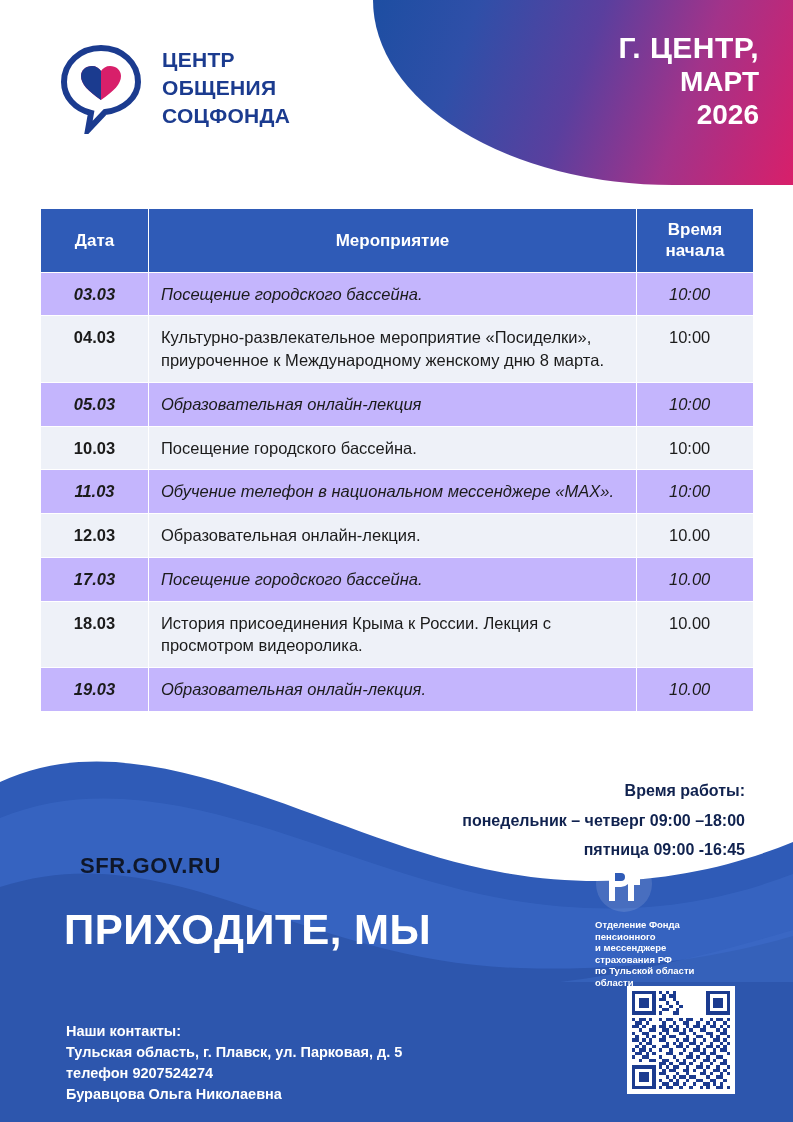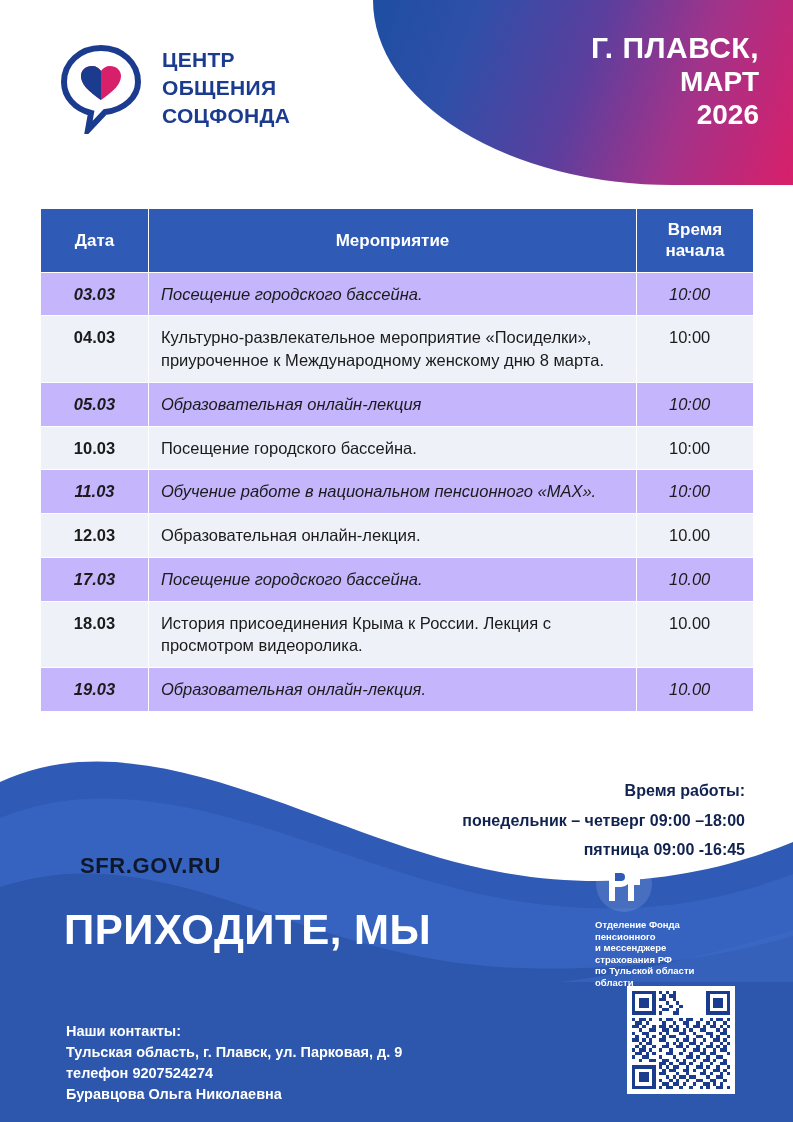--- a/index.html
+++ b/index.html
@@ -180,21 +180,21 @@
     padding: 5px;
   }
   .qr svg { display:block; }
 </style>
 </head>
 <body>
 
 <div class="header-arc"></div>
 
 <div class="header-title">
-  <span class="l1">Г. ПЛАВСК,</span>
+  <span class="l1">Г. ЦЕНТР,</span>
   <span class="l2">МАРТ</span>
   <span class="l3">2026</span>
 </div>
 
 <div class="logo-wrap">
   <div class="logo-mark">
     <svg width="86" height="92" viewBox="0 0 86 92">
       <path d="M43 6 C22 6 6 21 6 40 C6 55 17 67 33 71 L30 88 L47 70 C66 68 80 55 80 40 C80 21 64 6 43 6 Z" fill="none" stroke="#1b3b8f" stroke-width="6"></path>
       <path d="M43 58 C30 49 23 42 23 34 C23 28 28 24 34 24 C38 24 41 26 43 29 C45 26 48 24 52 24 C58 24 63 28 63 34 C63 42 56 49 43 58 Z" fill="#d81f6a"></path>
       <path d="M43 58 C30 49 23 42 23 34 C23 28 28 24 34 24 C38 24 41 26 43 29 L43 58 Z" fill="#1b3b8f"></path>
@@ -239,21 +239,21 @@
       <td class="event">Образовательная онлайн-лекция</td>
       <td class="time">10:00</td>
     </tr>
     <tr class="even">
       <td class="date">10.03</td>
       <td class="event">Посещение городского бассейна.</td>
       <td class="time">10:00</td>
     </tr>
     <tr class="odd">
       <td class="date">11.03</td>
-      <td class="event">Обучение работе в национальном пенсионного «МАХ».</td>
+      <td class="event">Обучение телефон в национальном мессенджере «МАХ».</td>
       <td class="time">10:00</td>
     </tr>
     <tr class="even">
       <td class="date">12.03</td>
       <td class="event">Образовательная онлайн-лекция.</td>
       <td class="time">10.00</td>
     </tr>
     <tr class="odd">
       <td class="date">17.03</td>
       <td class="event">Посещение городского бассейна.</td>
@@ -288,21 +288,21 @@
 </div>
 
 <div class="site-url">SFR.GOV.RU</div>
 
 <div class="headline">
   <div>ПРИХОДИТЕ, МЫ</div>
 </div>
 
 <div class="contacts">
   <div>Наши контакты:</div>
-  <div>Тульская область, г. Плавск, ул. Парковая, д. 9</div>
+  <div>Тульская область, г. Плавск, ул. Парковая, д. 5</div>
   <div>телефон  9207524274</div>
   <div>Буравцова  Ольга Николаевна</div>
 </div>
 
 <div class="sfr-block">
   <div class="sfr-mark">
     <svg width="58" height="58" viewBox="0 0 58 58">
       <circle cx="29" cy="29" r="28" fill="#ffffff" opacity="0.12"></circle>
       <path d="M14 12 h12 a10 10 0 0 1 0 20 h-6 v14 h-6 z" fill="#ffffff"></path>
       <path d="M20 18 h6 a4 4 0 0 1 0 8 h-6 z" fill="#2f5bb7"></path>

